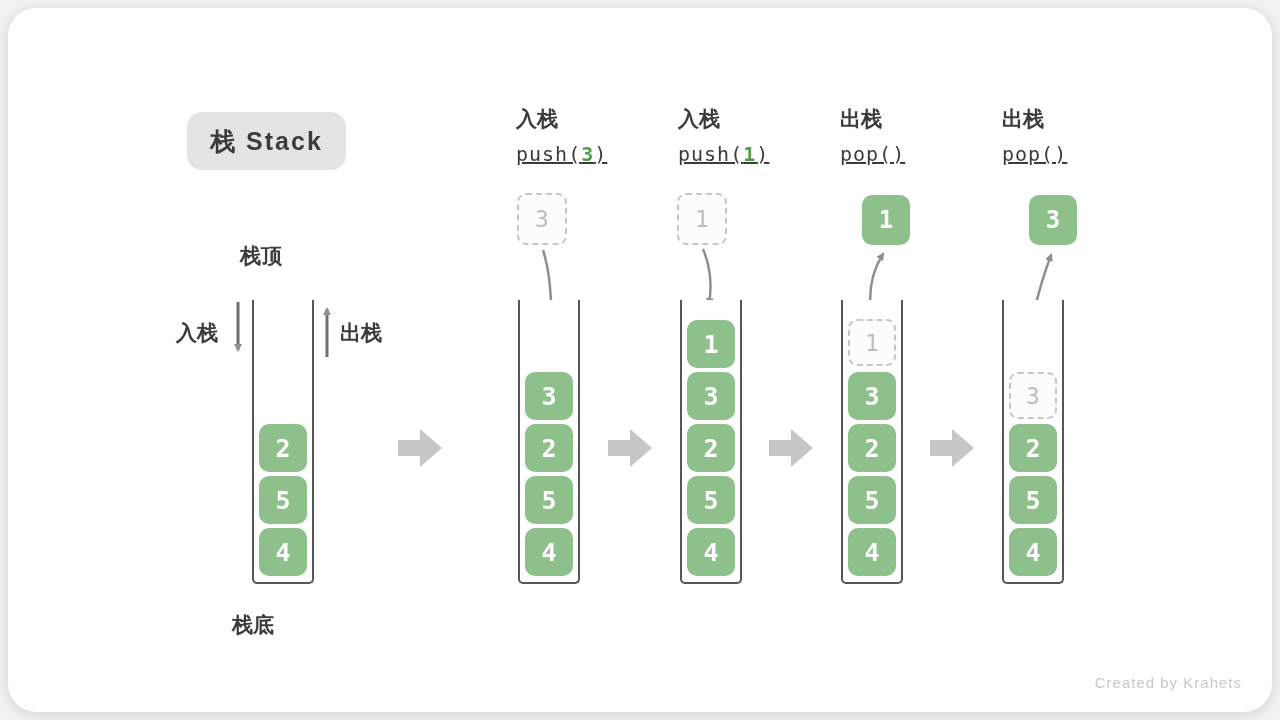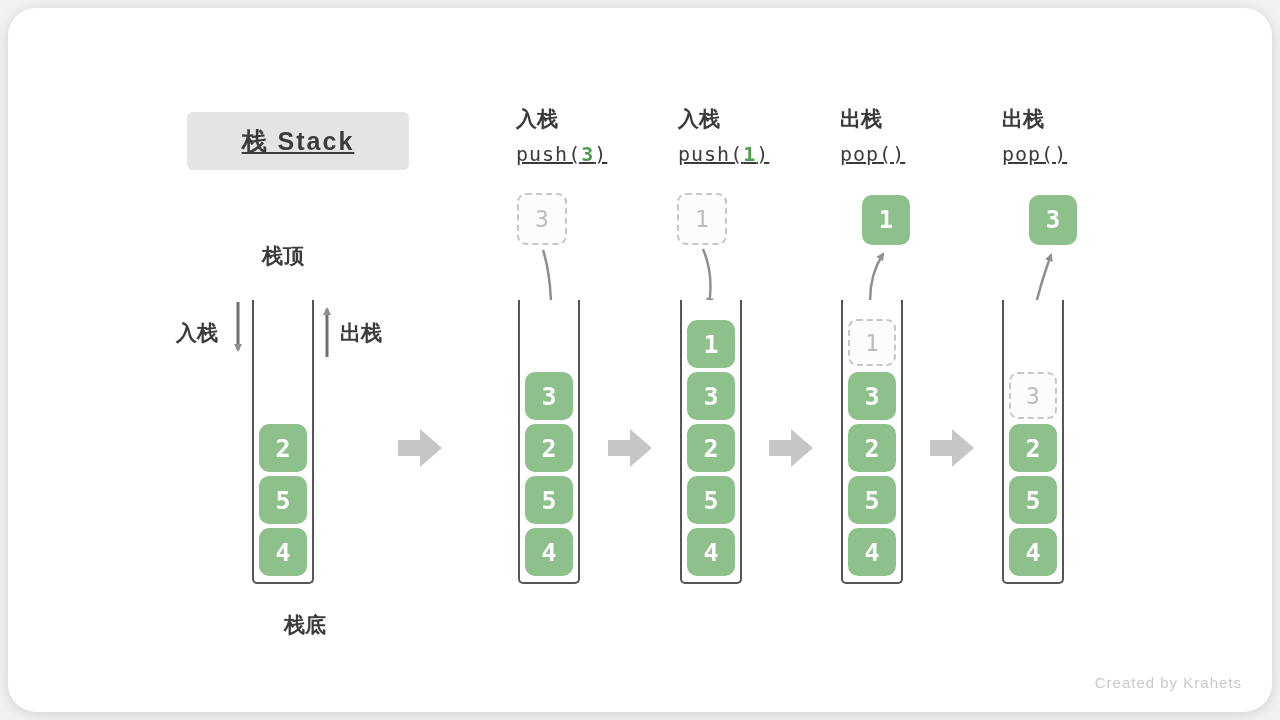--- a/index.html
+++ b/index.html
@@ -1,19 +1,19 @@
 <!DOCTYPE html>
 <html><head>
 <meta charset="utf-8">
 <style>
   html,body{margin:0;padding:0;background:#ffffff;}
   .canvas{position:relative;width:1280px;height:720px;font-family:"Liberation Sans",sans-serif;overflow:hidden;background:#f2f2f2;}
   .card{position:absolute;left:8px;top:8px;width:1264px;height:704px;background:#ffffff;border-radius:28px;box-shadow:0 2px 14px rgba(0,0,0,0.14);}
   .abs{position:absolute;}
-  .title-box{left:187px;top:112px;width:222px;height:58px;background:#e4e4e4;border-radius:6px;display:flex;align-items:center;justify-content:center;font-size:25px;font-weight:700;color:#3b3b3b;letter-spacing:2px;text-decoration:underline;}
+  .title-box{left:187px;top:112px;width:159px;height:58px;background:#e4e4e4;border-radius:15px;display:flex;align-items:center;justify-content:center;font-size:25px;font-weight:700;color:#3b3b3b;letter-spacing:2px;}
   .cn-label{font-size:21px;font-weight:700;color:#3b3b3b;white-space:nowrap;}
   .col-header{width:140px;}
   .col-header .cn{display:block;font-size:21px;font-weight:600;color:#3b3b3b;margin-bottom:9px;}
   .col-header .code{display:block;font-family:"DejaVu Sans Mono",monospace;font-size:20px;color:#3b3b3b;letter-spacing:1px;text-decoration:underline;}
   .col-header .code .arg{font-weight:700;color:#4f9e4c;}
   .container{top:300px;width:62px;height:284px;border-left:2px solid #565656;border-right:2px solid #565656;border-bottom:2px solid #565656;border-radius:0 0 5px 5px;background:#ffffff;box-sizing:border-box;}
   .block{width:48px;height:48px;border-radius:10px;background:#8dc08b;color:#ffffff;font-family:"DejaVu Sans Mono",monospace;font-size:25px;font-weight:700;display:flex;align-items:center;justify-content:center;}
   .ghost{width:48px;height:48px;border-radius:9px;border:2px dashed #c6c6c6;background:#fcfcfc;color:#bdbdbd;font-family:"DejaVu Sans Mono",monospace;font-size:23px;display:flex;align-items:center;justify-content:center;box-sizing:border-box;}
   .float-ghost{width:50px;height:52px;}
   .popped{width:48px;height:50px;border-radius:10px;background:#8dc08b;color:#ffffff;font-family:"DejaVu Sans Mono",monospace;font-size:24px;font-weight:700;display:flex;align-items:center;justify-content:center;}
@@ -43,22 +43,22 @@
 
     <path d="M 543 250 C 552 278, 553 318, 549 354" fill="none" stroke="#8f8f8f" stroke-width="2.5" marker-end="url(#ah-down)"></path>
     <path d="M 703 249 C 711 268, 712 286, 709 304" fill="none" stroke="#8f8f8f" stroke-width="2.5" marker-end="url(#ah-down)"></path>
 
     <path d="M 871 312 C 868 288, 874 268, 883 254" fill="none" stroke="#8f8f8f" stroke-width="2.5" marker-end="url(#ah-down)"></path>
     <path d="M 1027 362 C 1029 325, 1040 285, 1051 255" fill="none" stroke="#8f8f8f" stroke-width="2.5" marker-end="url(#ah-down)"></path>
   </svg>
 
   <div class="abs title-box">栈 Stack</div>
 
-  <div class="abs cn-label" style="left:240px;top:242px;width:86px;text-align:center;">栈顶</div>
-  <div class="abs cn-label" style="left:240px;top:611px;width:86px;text-align:right;">栈底</div>
+  <div class="abs cn-label" style="left:240px;top:242px;width:86px;text-align:left;">栈顶</div>
+  <div class="abs cn-label" style="left:232px;top:611px;width:86px;text-align:left;">栈底</div>
   <div class="abs cn-label" style="left:176px;top:319px;">入栈</div>
   <div class="abs cn-label" style="left:340px;top:319px;">出栈</div>
 
   <div class="abs col-header" style="left:516px;top:105px;">
     <span class="cn">入栈</span>
     <span class="code"><span>push(</span><span class="arg">3</span><span>)</span></span>
   </div>
   <div class="abs col-header" style="left:678px;top:105px;">
     <span class="cn">入栈</span>
     <span class="code"><span>push(</span><span class="arg">1</span><span>)</span></span>

